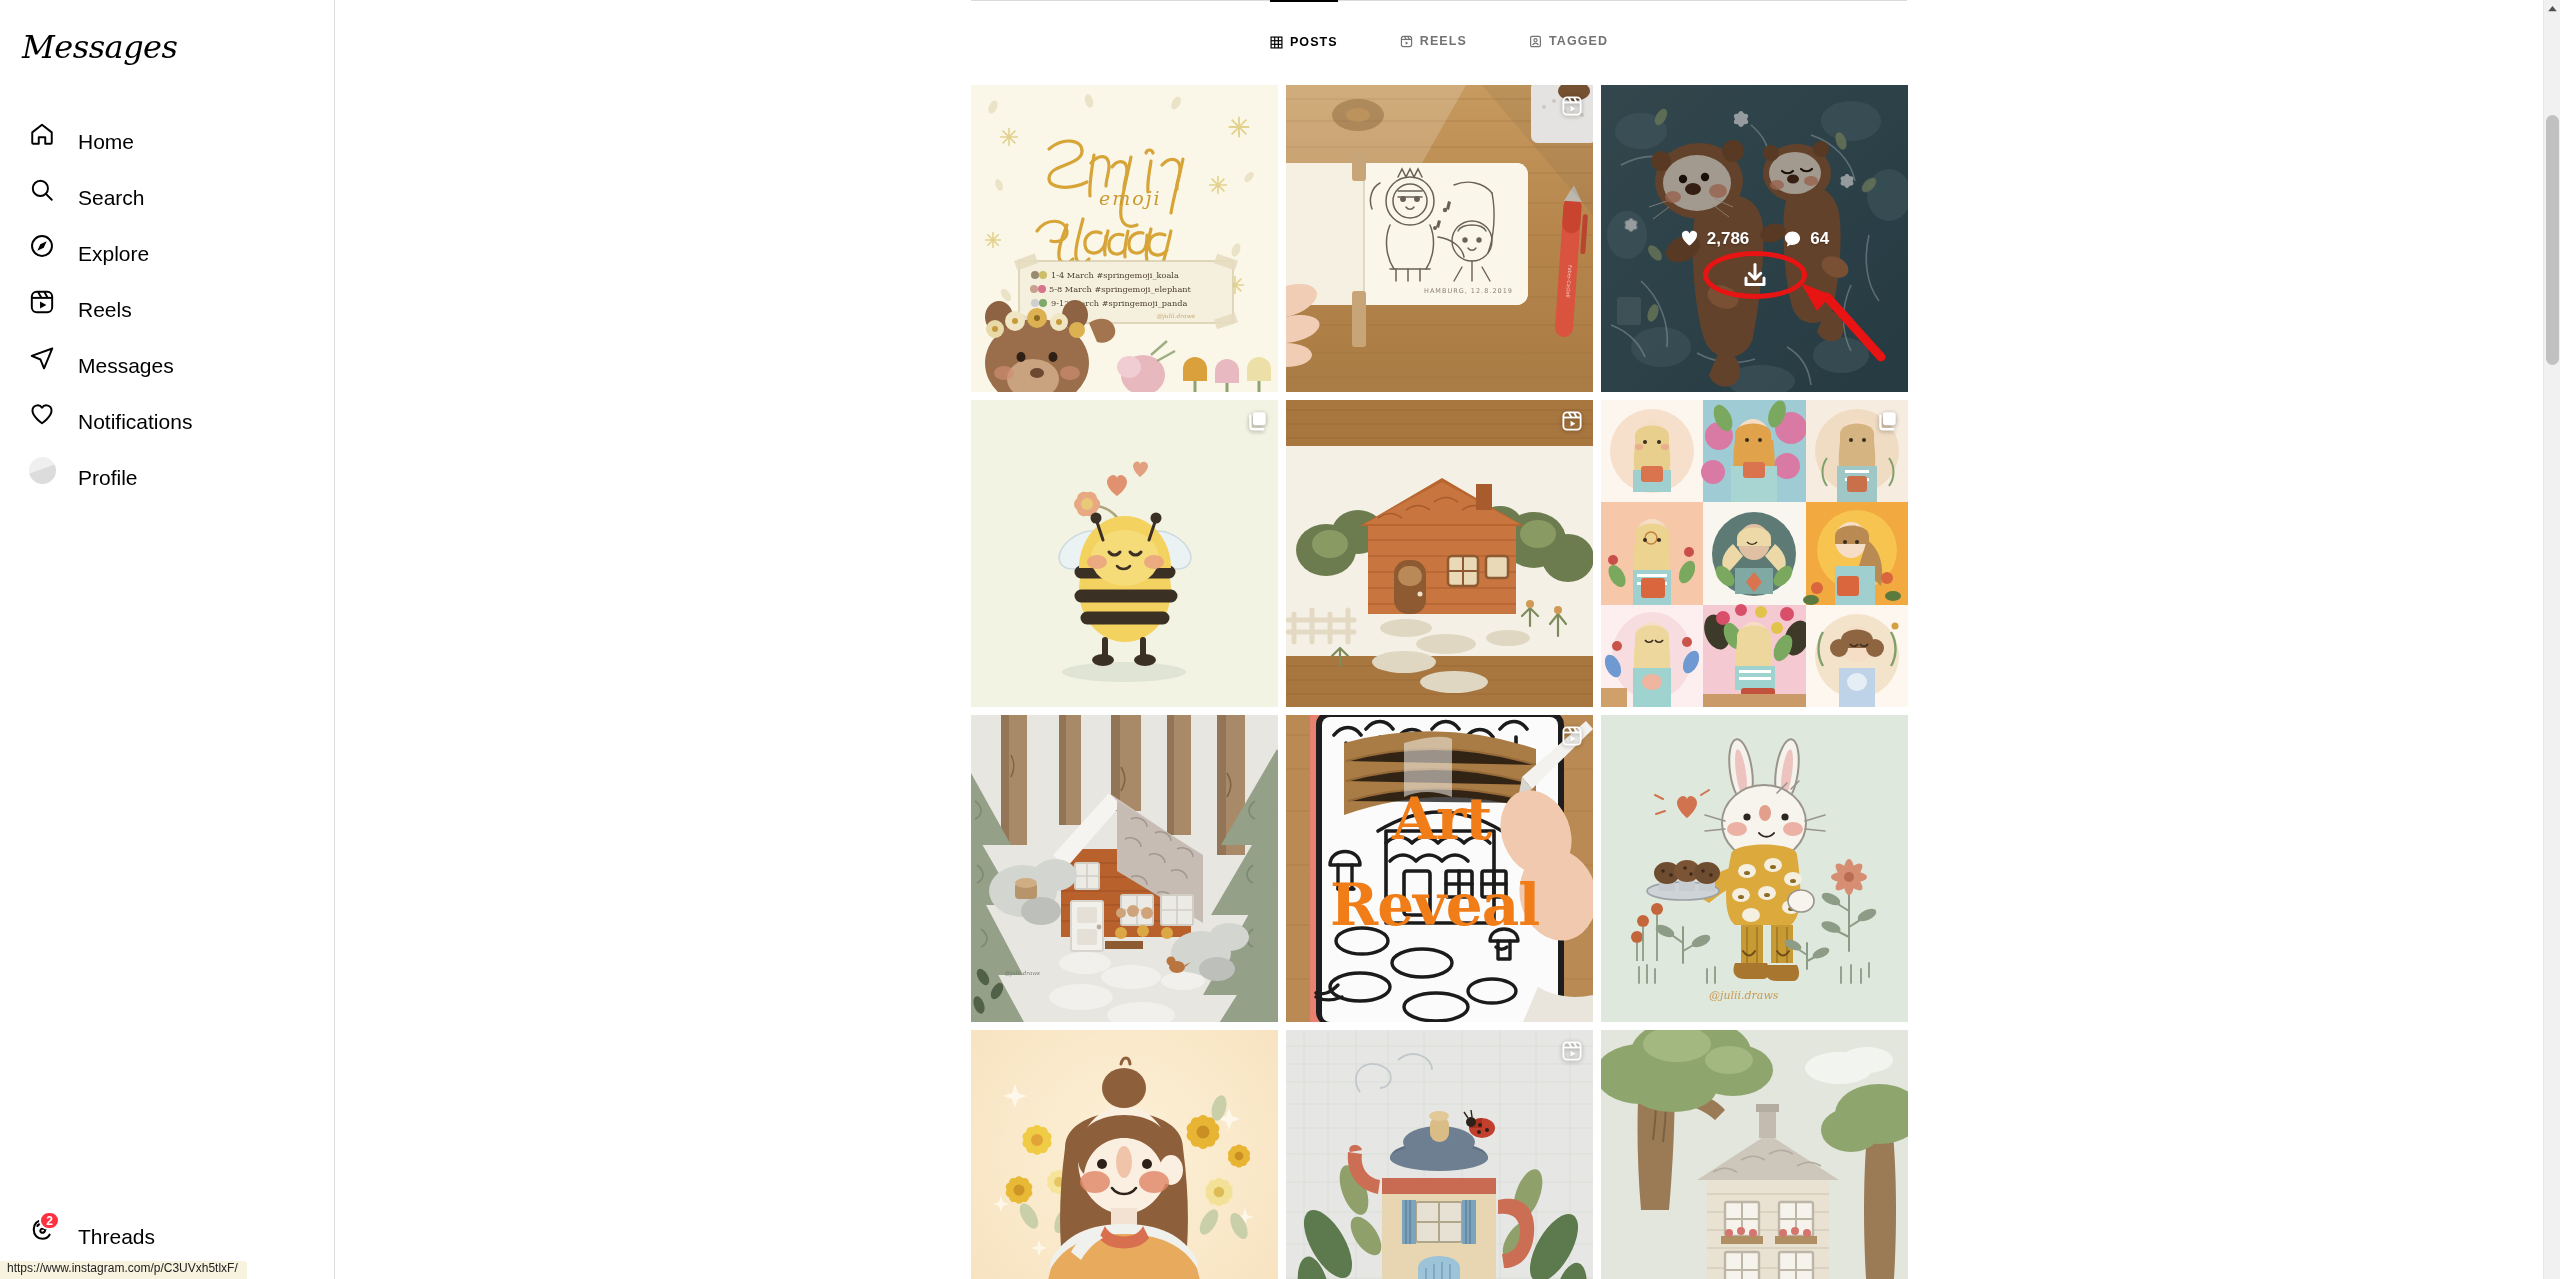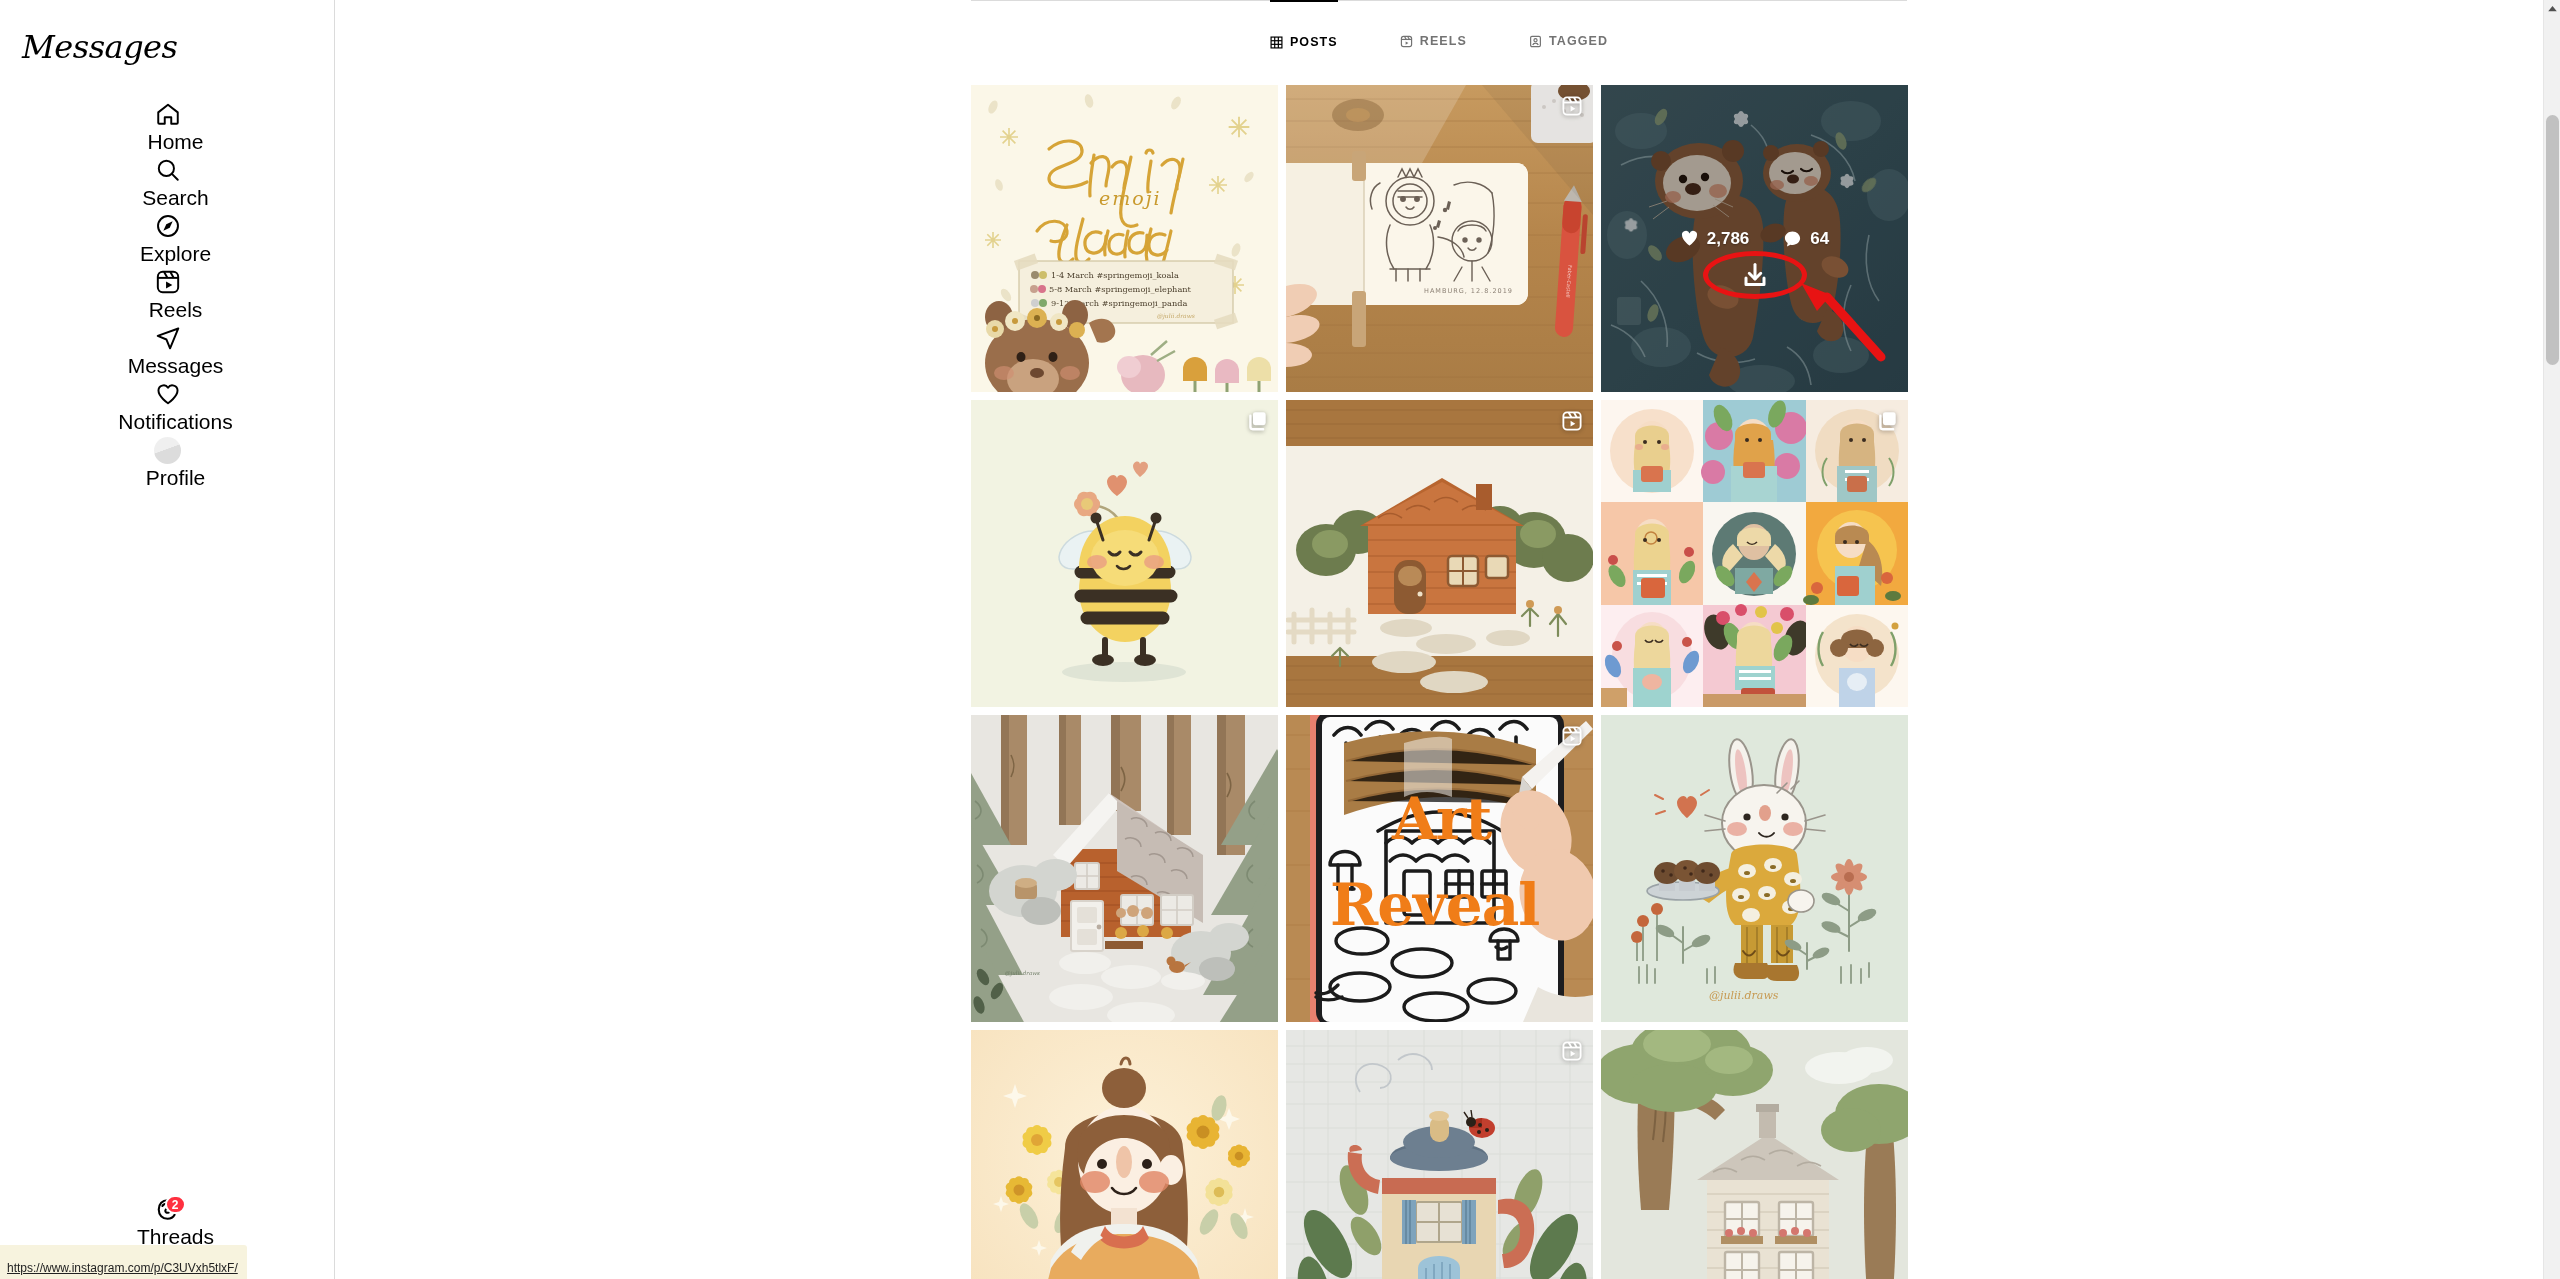--- a/index.html
+++ b/index.html
@@ -19,24 +19,23 @@
     border-right: 1px solid #dbdbdb;
   }
   #brand {
     position: absolute; left: 22px; top: 28px;
     font-family: "DejaVu Serif", serif;
     font-size: 32px; font-style: italic; font-weight: 400;
     letter-spacing: -0.5px; color: #000;
   }
   #nav-main { position: absolute; left: 10px; top: 98px; width: 315px; }
   .nav-item {
-    display: flex; align-items: center;
+    display: flex; align-items: flex-end;
     height: 56px; padding: 0 12px; border-radius: 10px;
     cursor: pointer;
-    flex-direction: column;
   }
   .nav-ico {
     width: 40px; min-width: 40px; height: 40px;
     display: flex; align-items: center; justify-content: center;
     position: relative;
   }
   .nav-ico svg { display:block; }
   .nav-label {
     font-size: 21px; color: #000; margin-left: 16px;
     font-weight: 400; white-space: nowrap;
@@ -135,24 +134,23 @@
   }
   #sb-thumb {
     position: absolute; left: 2px; top: 115px;
     width: 13px; height: 250px; border-radius: 7px; background: #c1c1c1;
   }
 
   
   #statusbar {
     position: absolute; left: 0; bottom: 0; z-index: 40;
     background: #f7f3de; color: #222;
-    font-size: 12px; padding: 16px 9px 4px 7px;
+    font-size: 12px; padding: 0 9px 4px 7px;
     border-top-right-radius: 3px; white-space: nowrap;
     font-family: "Liberation Sans", sans-serif;
-    text-decoration: underline;
   }
 
   
   .fill { width:100%; height:100%; display:block; }
 </style>
 </head>
 <body>
 
 <div id="app">
 

